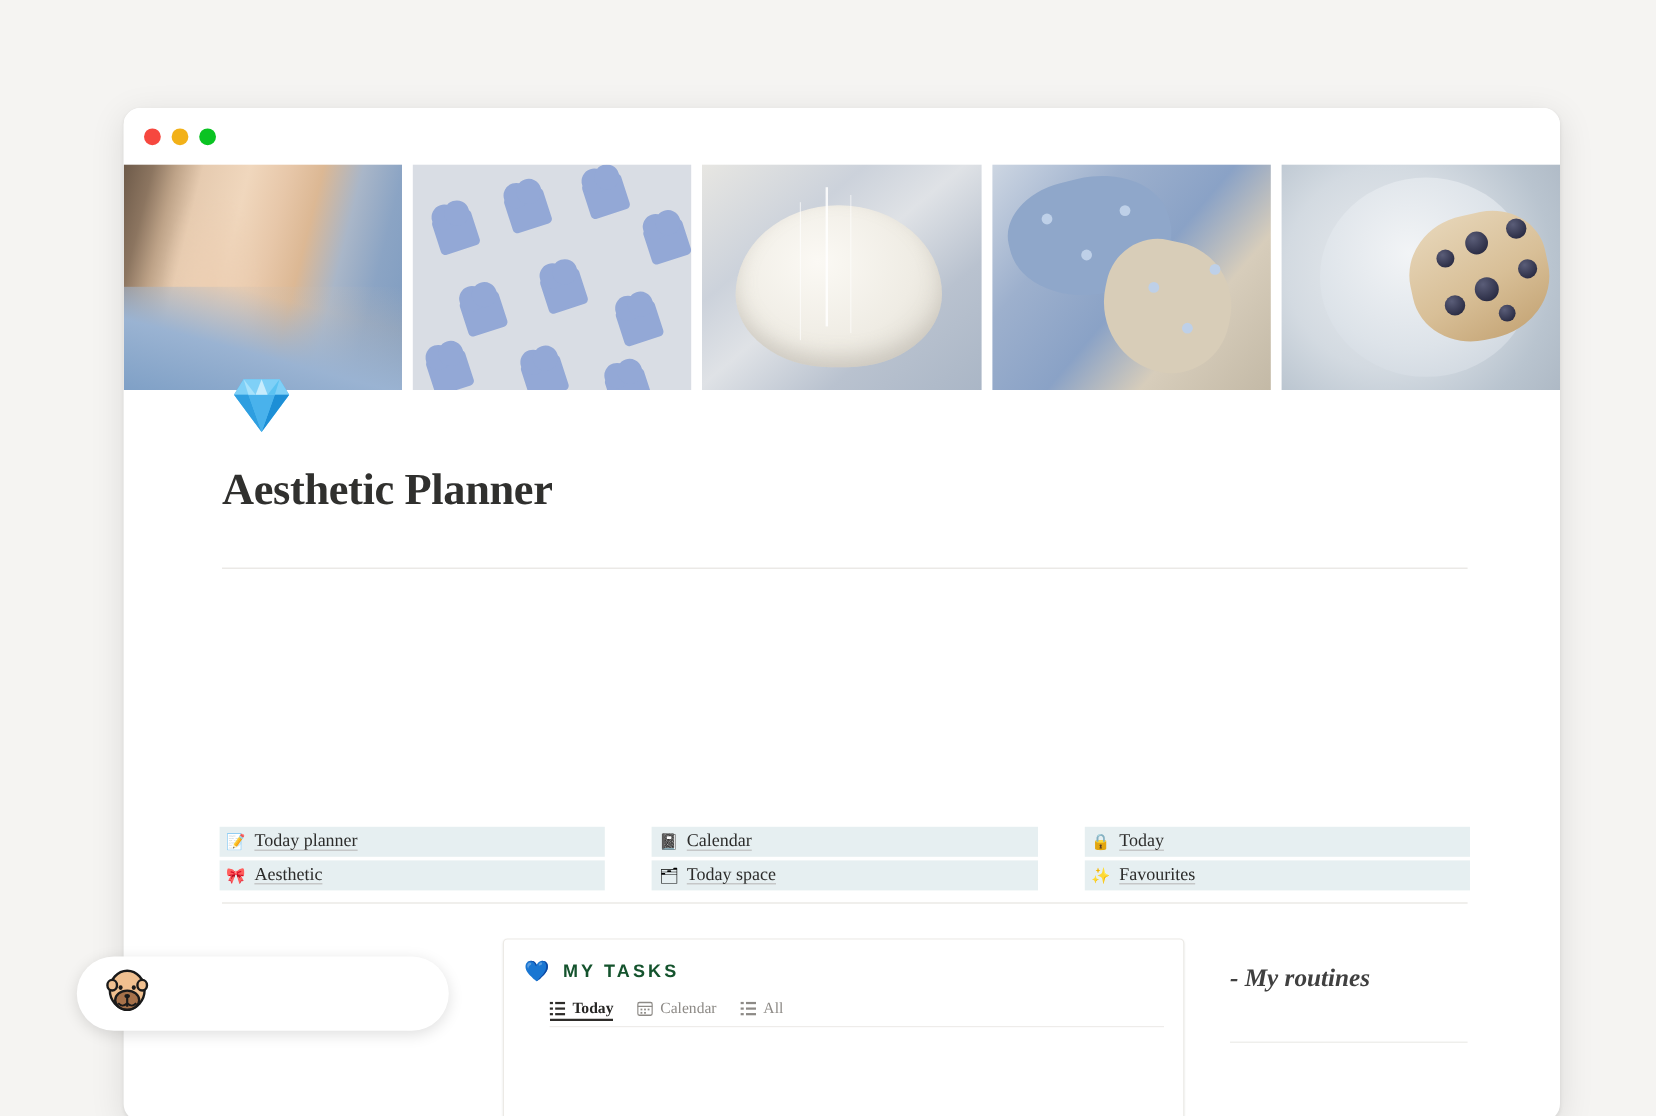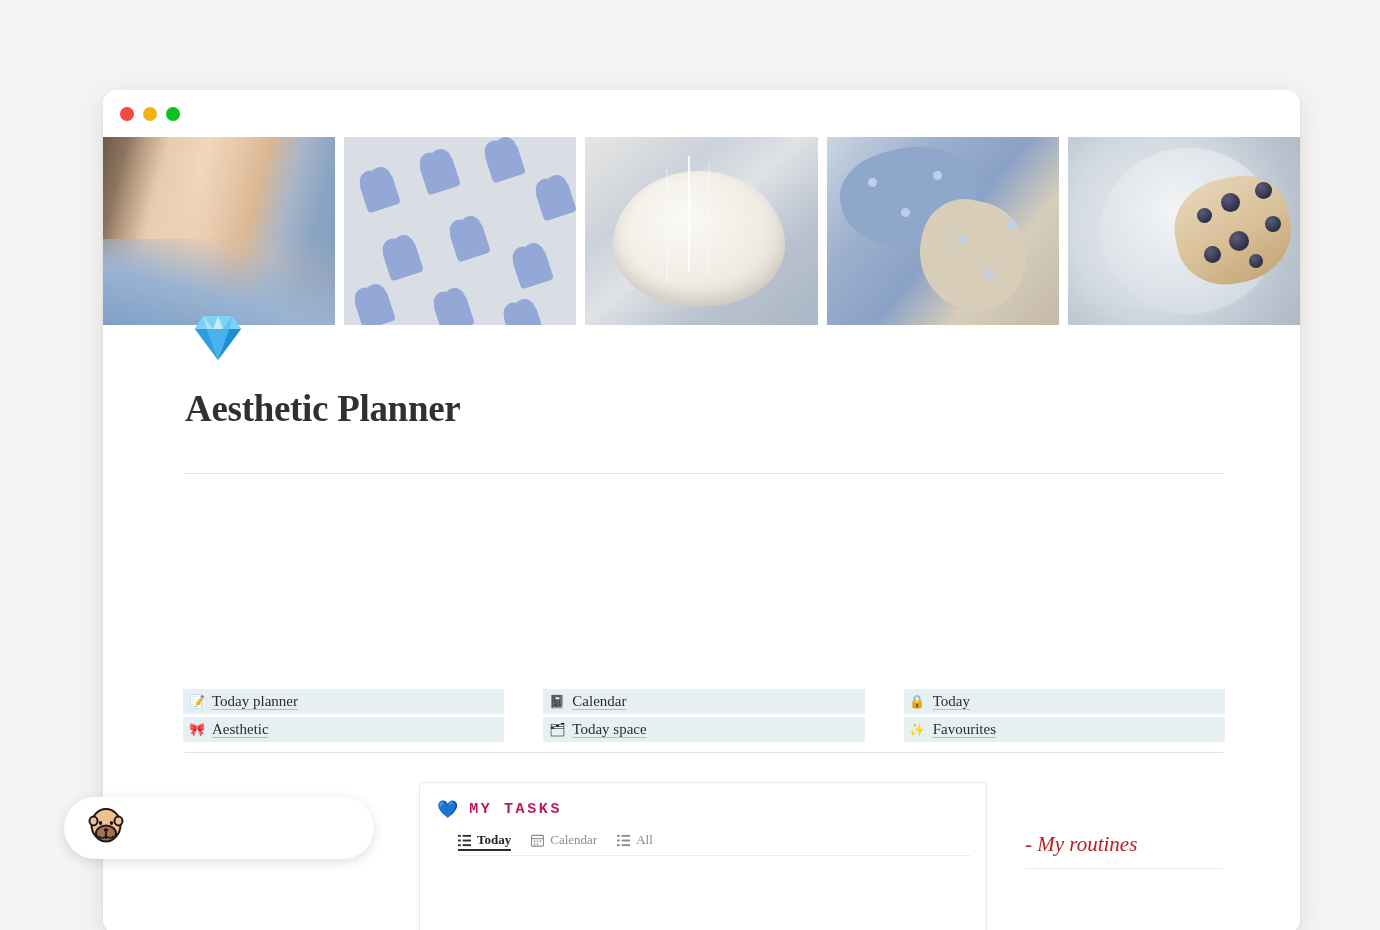--- a/index.html
+++ b/index.html
@@ -188,44 +188,43 @@
   .link-text {
     font-size: 15px;
     color: #2c2c2b;
     text-decoration: underline;
     text-decoration-color: #bdbdbd;
     text-underline-offset: 3px;
   }
   .heading-blue {
     position: absolute;
     font-style: italic;
-    font-weight: normal;
-    color: #b91c1c;
+    font-weight: bold;
+    color: #404040;
     font-family: "Liberation Serif", "DejaVu Serif", serif;
-    margin-top: 29px;
   }
 
   
   .card {
     position: absolute;
     background: #fff;
     border: 1px solid #eceae6;
     border-radius: 4px;
     box-shadow: 0 1px 2px rgba(0,0,0,0.04);
   }
   .tasks-card { left: 316px; top: 457px; width: 568px; height: 167px; }
   .card-head {
     display: flex; align-items: center; gap: 11px;
     padding: 16px 0 0 17px;
   }
   .card-head .ch-emoji { font-size: 17px; }
   .card-title-tasks {
     font-size: 15px; font-weight: bold; letter-spacing: 2.6px;
-    color: #be185d;
-    font-family: Liberation Mono, monospace;
+    color: #14532d;
+    font-family: Liberation Sans, sans-serif;
   }
   .tabs {
     display: flex; gap: 20px;
     margin: 12px 0 0 38px;
     border-bottom: 1px solid #eeecea;
     padding-bottom: 4px;
     width: 512px;
   }
   .tab { display: flex; align-items: center; gap: 6px; font-size: 13px; color: #8d8a86; padding-bottom: 3px; }
   .tab.active { color: #262523; font-weight: bold; box-shadow: inset 0 -2px 0 0 #2e2c29; }

